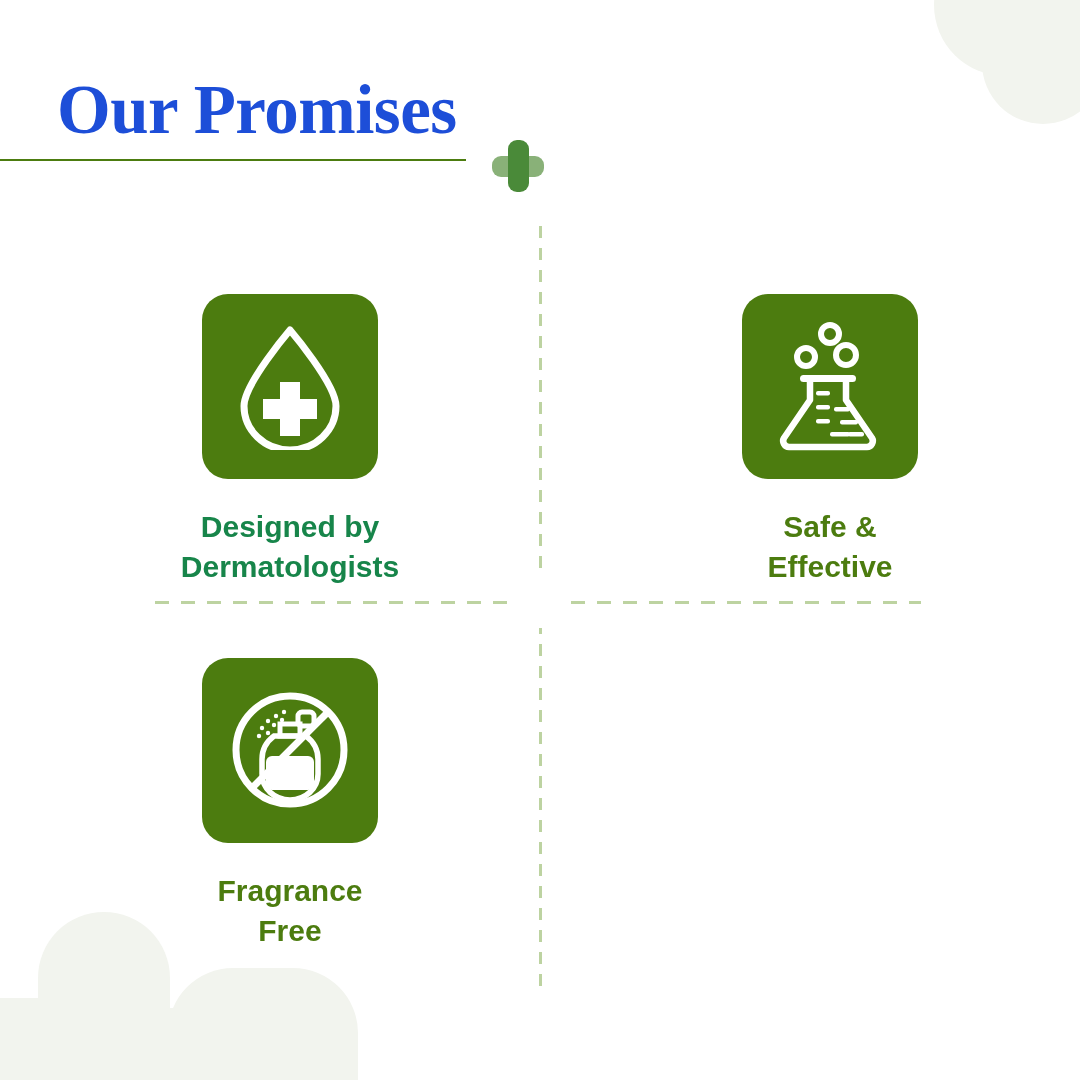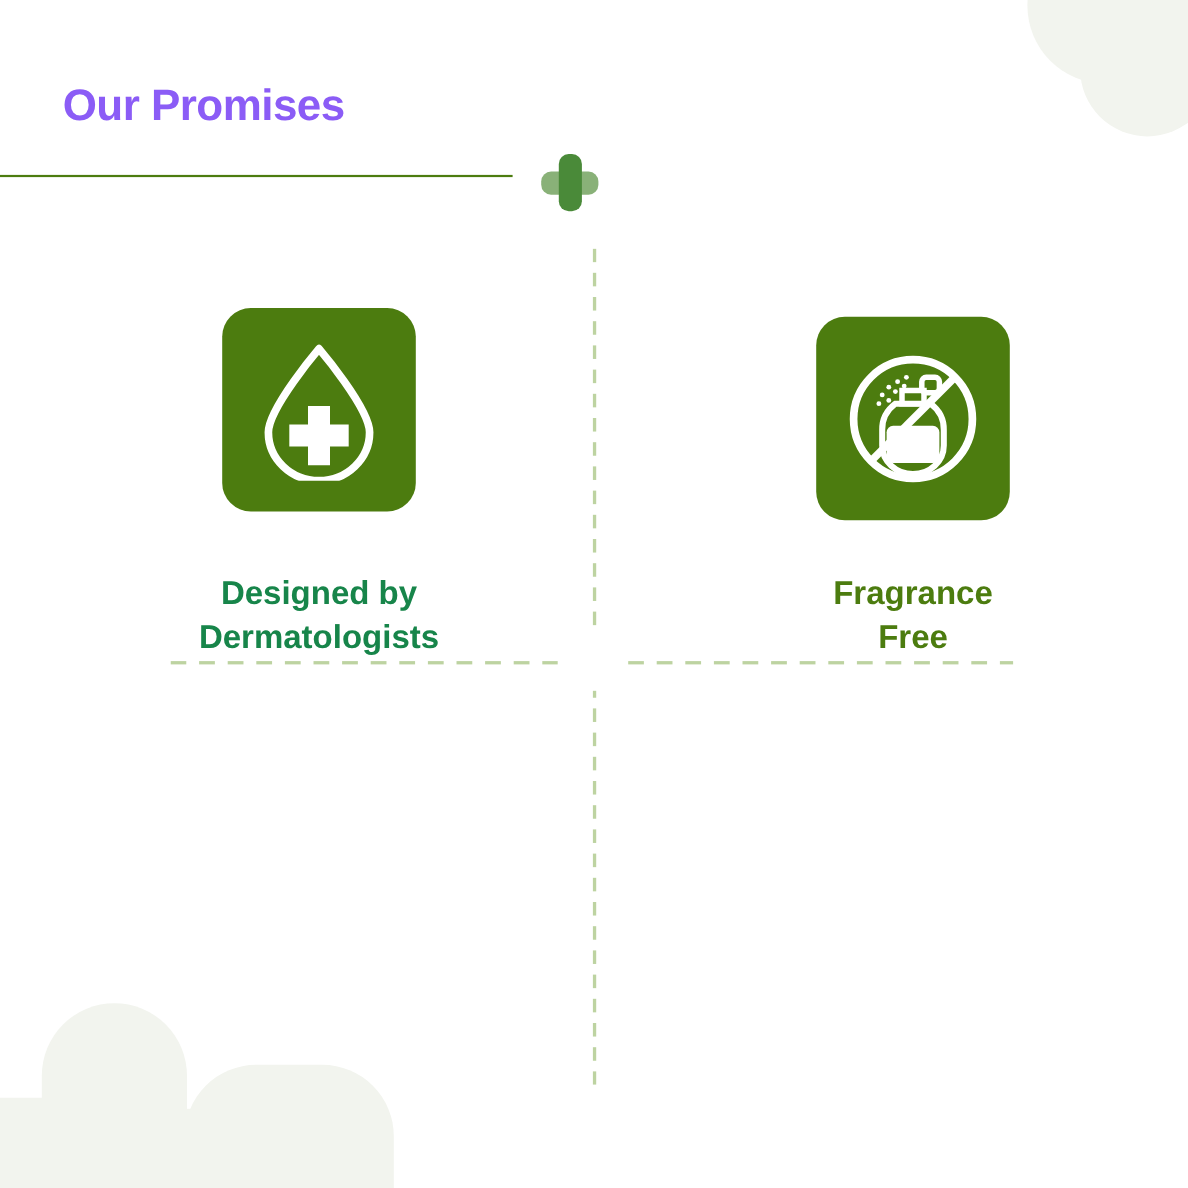--- a/index.html
+++ b/index.html
@@ -70,26 +70,27 @@
   .header {
     position: absolute;
     left: 0; top: 0;
     width: 100%;
     z-index: 2;
   }
   .page-title {
     position: absolute;
     left: 57px;
     top: 76px;
-    font-size: 40px;
+    font-size: 69px;
     font-weight: bold;
-    color: #8b5cf6;
+    color: #1d4ed8;
     letter-spacing: -0.5px;
     line-height: 1;
     white-space: nowrap;
+    font-family: Liberation Serif, serif;
   }
   .title-rule {
     position: absolute;
     left: 0;
     top: 159px;
     width: 466px;
     height: 2px;
     background: #4c7c0f;
   }
 
@@ -168,21 +169,21 @@
     height: 780px;
     display: grid;
     grid-template-columns: 540px 540px;
     grid-template-rows: 360px 360px;
     z-index: 2;
   }
   .promise-cell {
     display: flex;
     flex-direction: column;
     align-items: center;
-    justify-content: space-between;
+    justify-content: center;
     padding-top: 40px;
     padding-left: 40px;
   }
   .promise-cell.row2 { padding-top: 48px; }
 
   .icon-tile {
     width: 176px;
     height: 185px;
     background: #4c7c0f;
     border-radius: 26px;
@@ -240,20 +241,44 @@
     <div class="icon-tile">
       <svg width="116" height="128" viewBox="0 0 116 128">
         <path d="M58 8 C58 8 104 62 104 84 A46 44 0 0 1 12 84 C12 62 58 8 58 8 Z" fill="none" stroke="#ffffff" stroke-width="7" stroke-linejoin="round"></path>
         <path d="M48 60 h20 v17 h17 v20 h-17 v17 h-20 v-17 h-17 v-20 h17 z" fill="#ffffff"></path>
       </svg>
     </div>
     <div class="promise-label accent-emerald">Designed by
 Dermatologists</div>
   </div>
 
+  <div class="promise-cell">
+    <div class="icon-tile">
+      <svg width="120" height="130" viewBox="0 0 120 130">
+
+        <circle cx="60" cy="13" r="9" fill="none" stroke="#ffffff" stroke-width="6"></circle>
+        <circle cx="36" cy="36" r="9" fill="none" stroke="#ffffff" stroke-width="6"></circle>
+        <circle cx="76" cy="34" r="10" fill="none" stroke="#ffffff" stroke-width="6"></circle>
+
+        <rect x="30" y="54" width="56" height="7" rx="3.5" fill="#ffffff"></rect>
+
+        <path d="M40 61 v18 L14 117 a6 6 0 0 0 5 9 h78 a6 6 0 0 0 5 -9 L76 79 v-18" fill="none" stroke="#ffffff" stroke-width="6.5" stroke-linejoin="round"></path>
+
+        <rect x="46" y="70" width="14" height="4.5" rx="2" fill="#ffffff"></rect>
+        <rect x="46" y="84" width="14" height="4.5" rx="2" fill="#ffffff"></rect>
+        <rect x="64" y="86" width="16" height="4.5" rx="2" fill="#ffffff"></rect>
+        <rect x="46" y="98" width="14" height="4.5" rx="2" fill="#ffffff"></rect>
+        <rect x="70" y="99" width="18" height="4.5" rx="2" fill="#ffffff"></rect>
+        <rect x="60" y="111" width="20" height="4.5" rx="2" fill="#ffffff"></rect>
+        <rect x="78" y="111" width="16" height="4.5" rx="2" fill="#ffffff"></rect>
+      </svg>
+    </div>
+    <div class="promise-label">Safe &amp;
+Effective</div>
+  </div>
 
 
   <div class="promise-cell row2">
     <div class="icon-tile">
       <svg width="124" height="124" viewBox="0 0 124 124">
 
         <path d="M52 36 h20 v12 h-20 z" fill="none" stroke="#ffffff" stroke-width="5"></path>
         <rect x="70" y="24" width="16" height="14" rx="4" fill="none" stroke="#ffffff" stroke-width="5"></rect>
         <path d="M46 48 h32 a32 30 0 0 1 12 24 v14 a28 26 0 0 1 -28 26 h-0 a28 26 0 0 1 -28 -26 v-14 a32 30 0 0 1 12 -24 z" fill="none" stroke="#ffffff" stroke-width="5.5"></path>
         <rect x="38" y="68" width="48" height="34" rx="6" fill="#ffffff"></rect>

